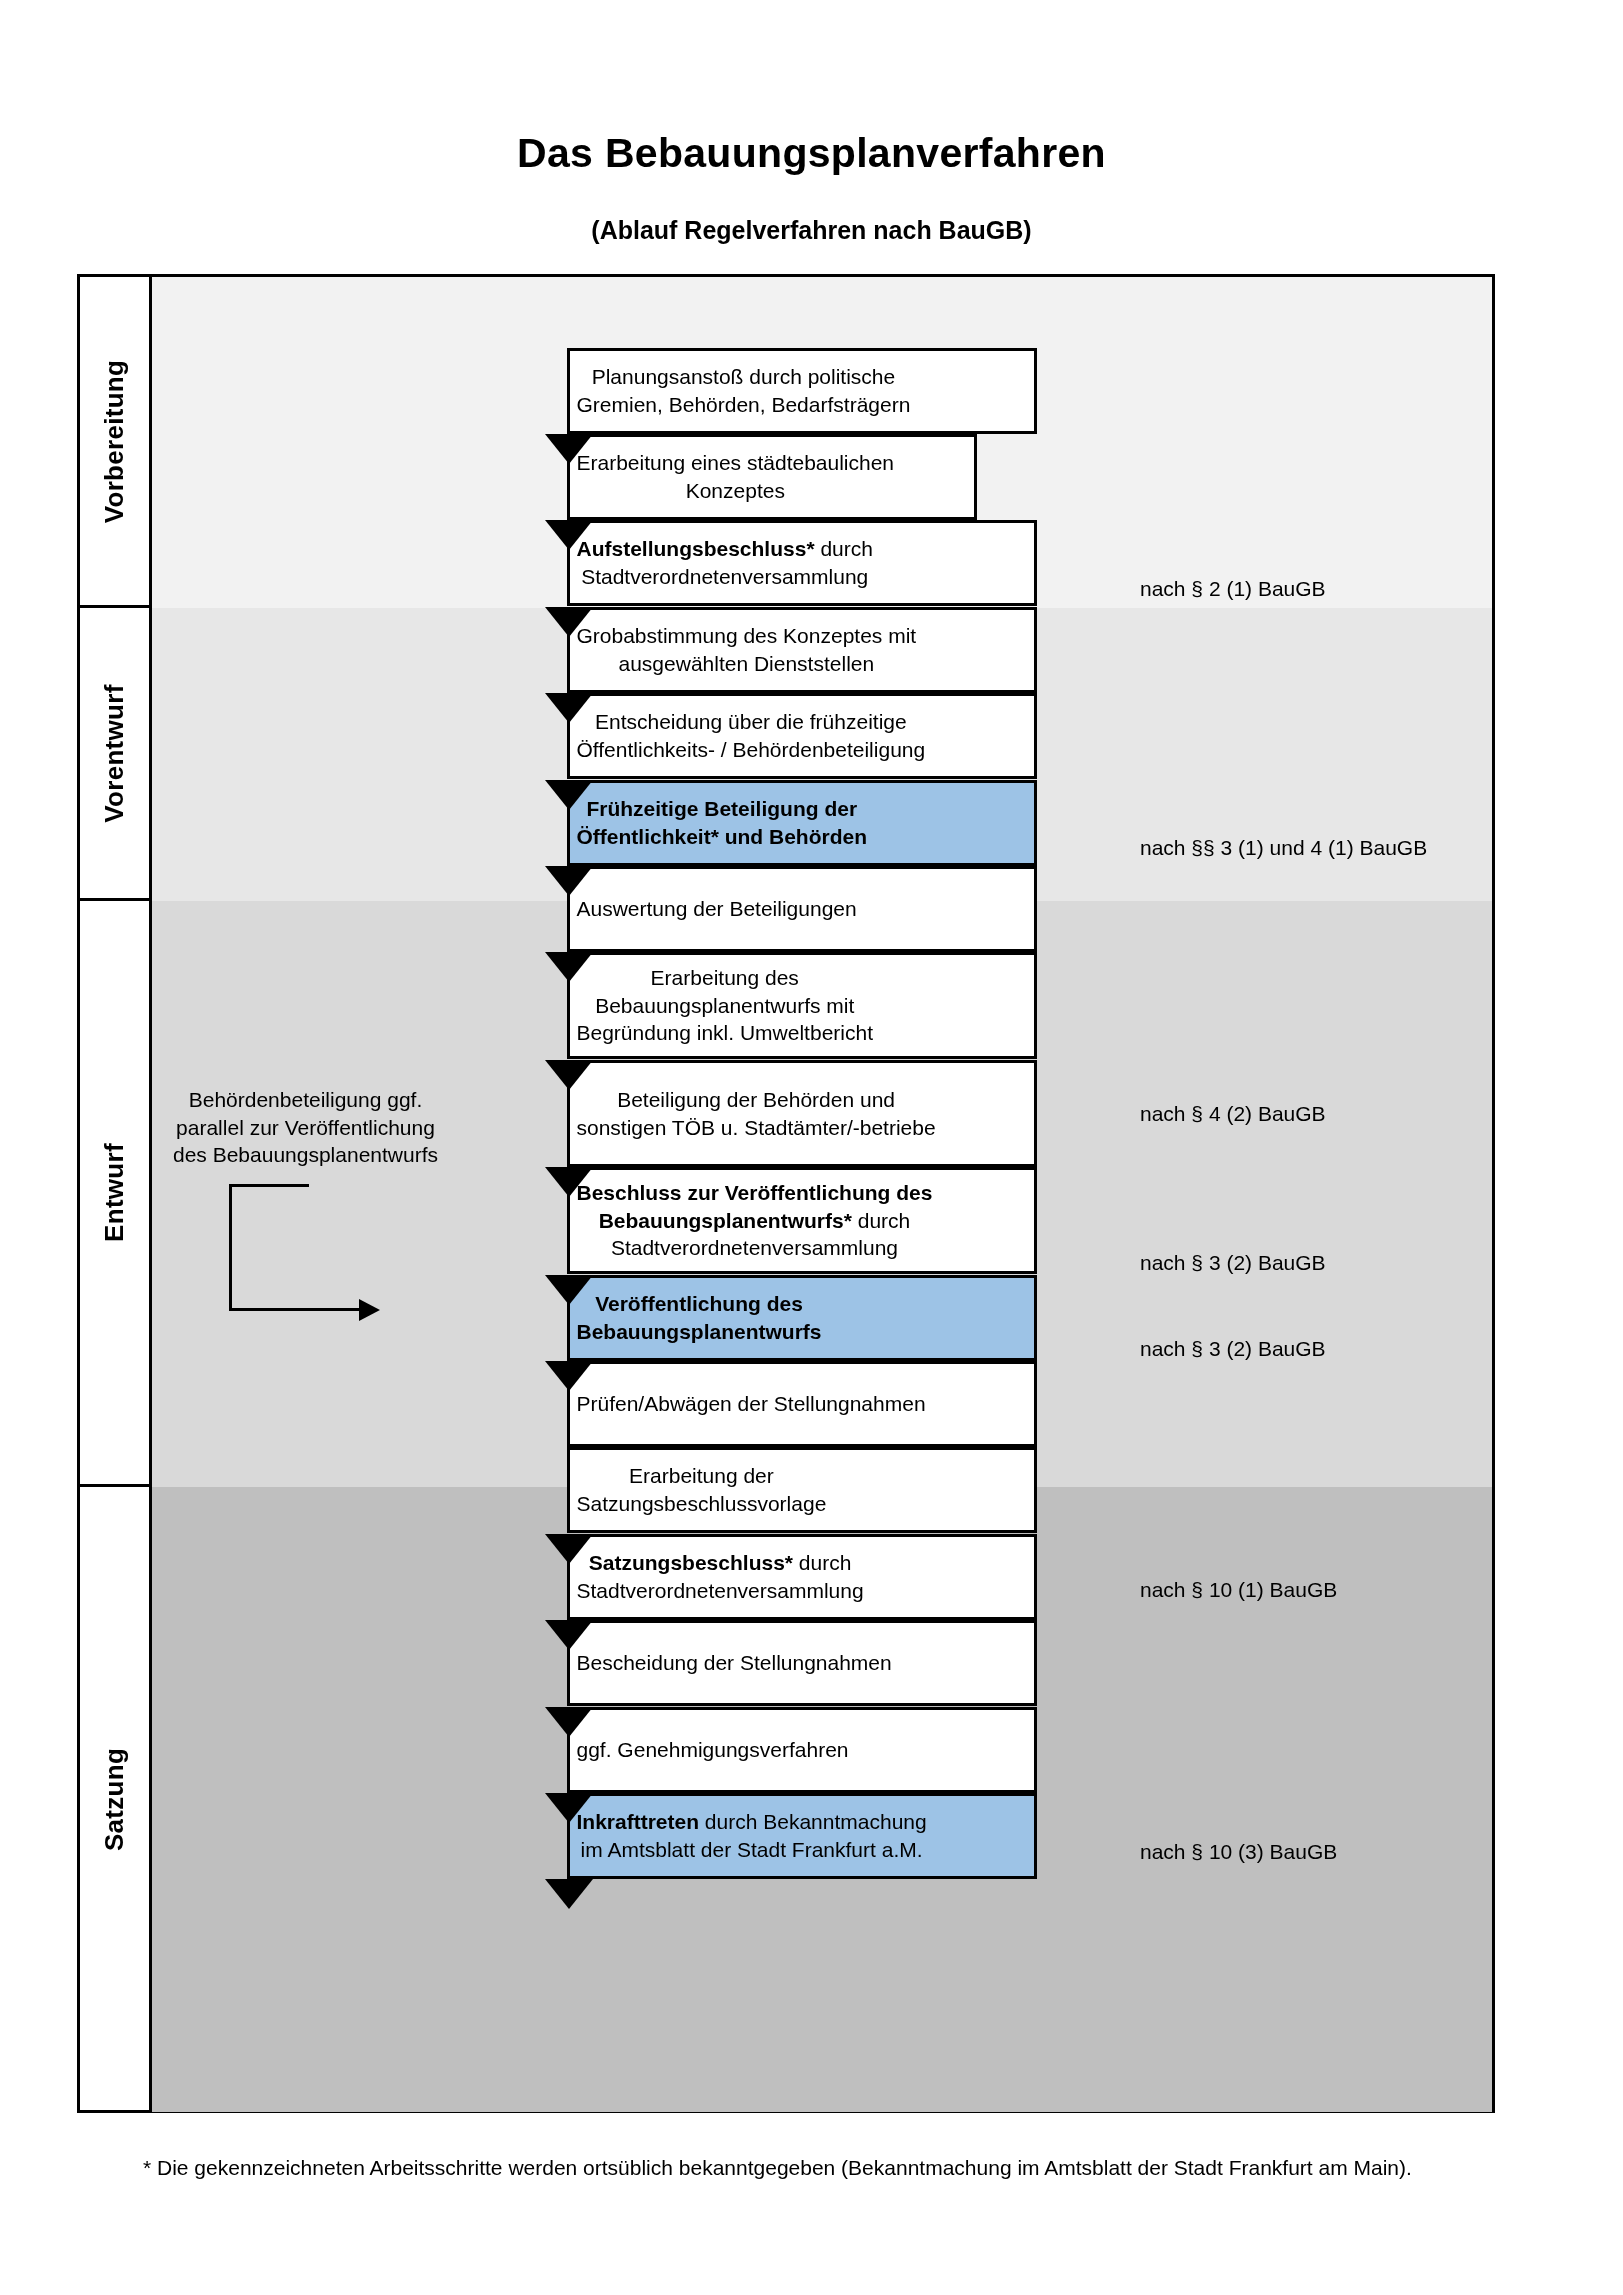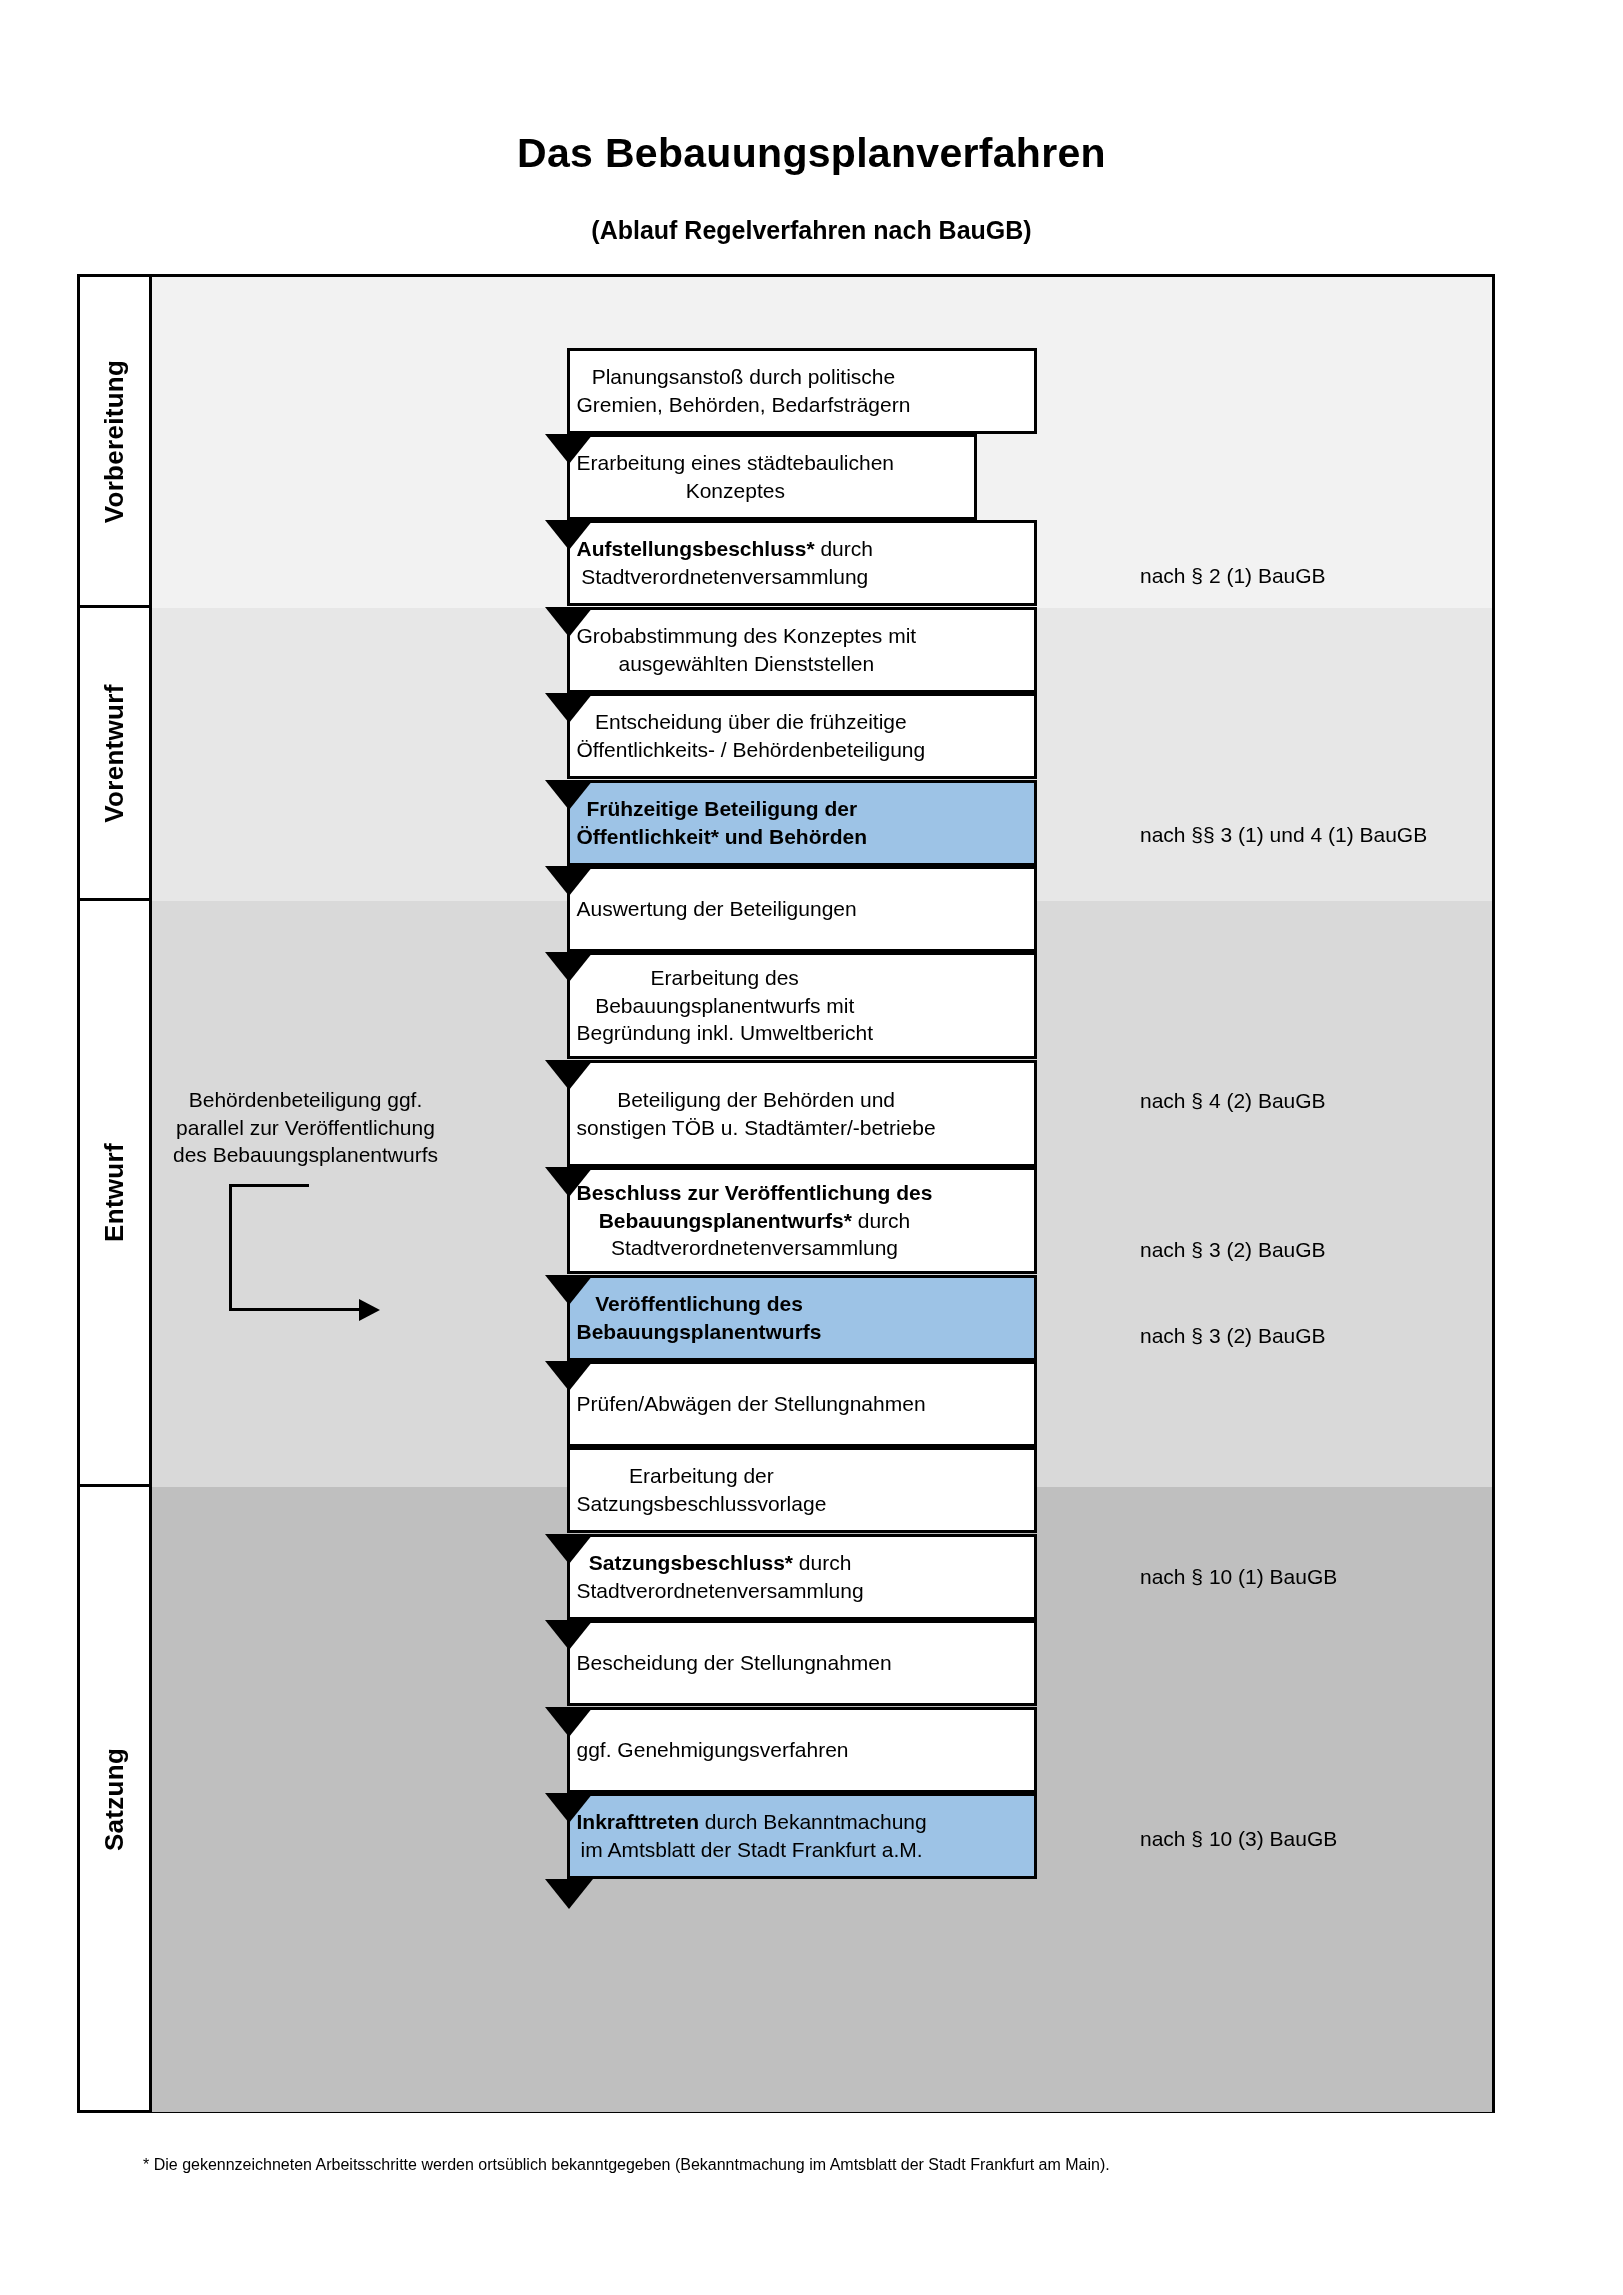--- a/index.html
+++ b/index.html
@@ -120,20 +120,21 @@
     border-top: 30px solid #000000;
     z-index: 4;
   }
 
   
   .ref-note {
     position: absolute;
     font-size: 21px;
     white-space: nowrap;
     z-index: 3;
+    margin-top: 13px;
   }
 
   
   .side-note {
     position: absolute;
     font-size: 21px;
     line-height: 1.32;
     text-align: center;
     z-index: 3;
   }
@@ -174,21 +175,21 @@
     border-bottom: 11.8px solid transparent;
     border-left: 21px solid #000000;
   }
 
   
   .footnote {
     position: absolute;
     left: 143px;
     top: 2153px;
     width: 1355px;
-    font-size: 16px;
+    font-size: 21px;
     line-height: 1.45;
   }
 </style>
 </head>
 <body>
 
 <div class="doc-header">
   <h1 class="doc-title">Das Bebauungsplanverfahren</h1>
   <div class="doc-subtitle">(Ablauf Regelverfahren nach BauGB)</div>
 </div>

